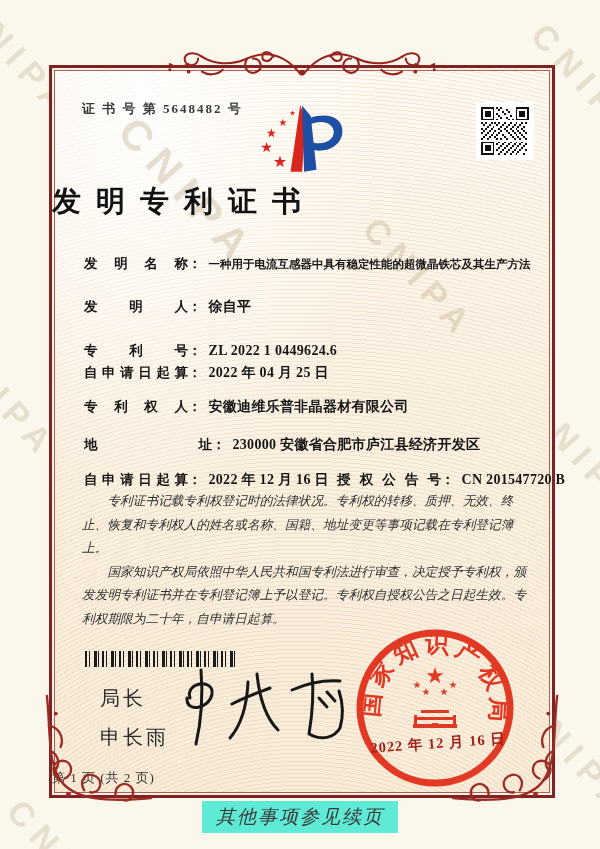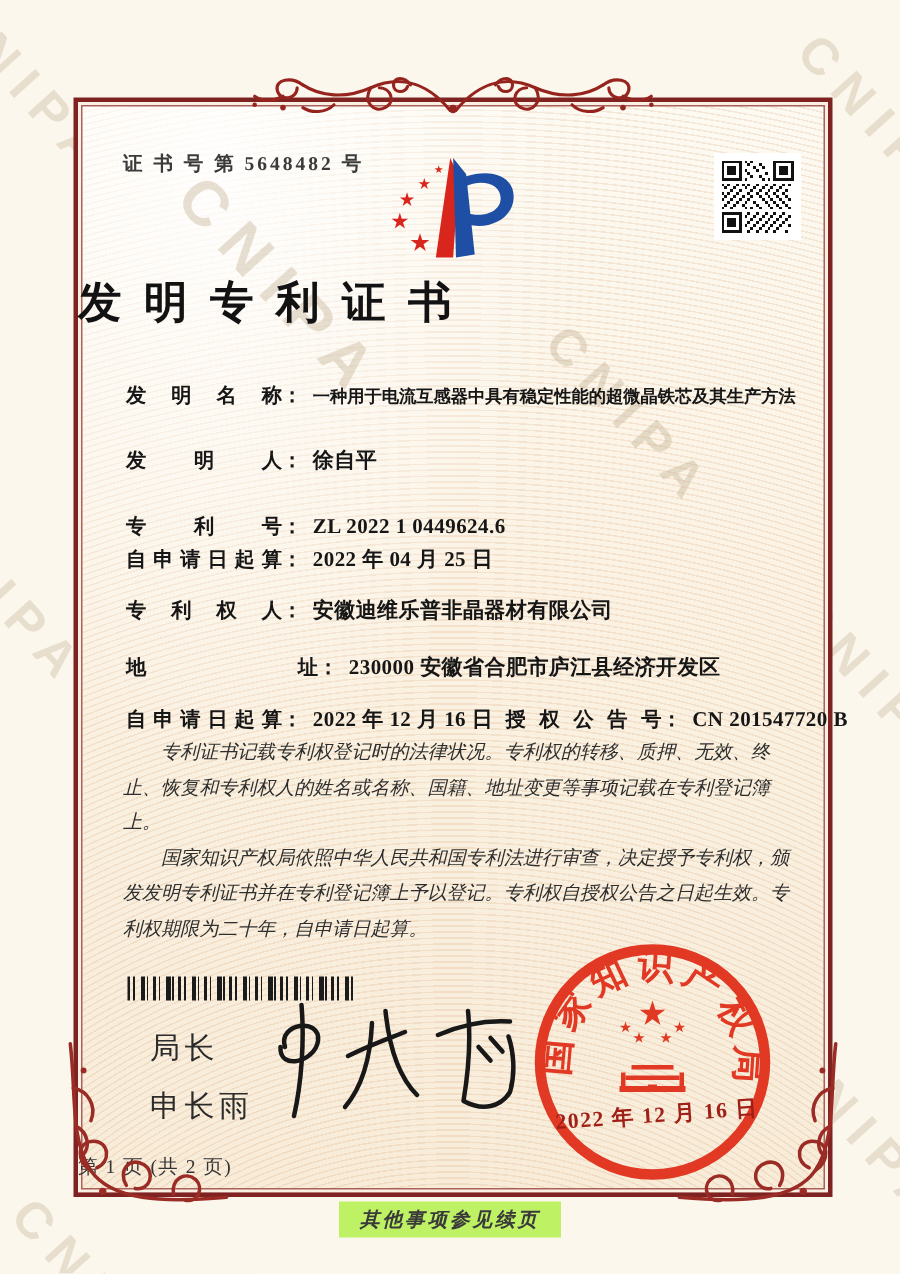--- a/index.html
+++ b/index.html
@@ -70,21 +70,21 @@
   .seal { position:absolute; left:301px; top:558px; width:164px; height:164px; opacity:0.95; }
   .seal-date {
     position:absolute; left:306px; top:666px; width:160px; text-align:center;
     font-size:14.5px; font-weight:700; color:#a01f17; letter-spacing:1px;
     transform:rotate(-4deg); z-index:5;
   }
   
   .page-info { position:absolute; left:0; top:701px; width:100%; font-size:13px; color:#333; letter-spacing:1px; }
   .continuation {
     position:absolute; left:50%; top:801px; transform:translateX(-50%);
-    background:#bef264; padding:3px 14px; font-size:13px; font-style:italic; font-weight:700;
+    background:#5eead4; padding:3px 14px; font-size:19px; font-style:italic; font-weight:400;
     color:#3a3a3a; letter-spacing:2px; z-index:3; white-space:nowrap;
   }
   svg { overflow:visible; }
 </style>
 </head>
 <body>
 
 <div class="page">
 
   <div class="wm" style="left:-18px; top:-10px;">CNIPA</div>

